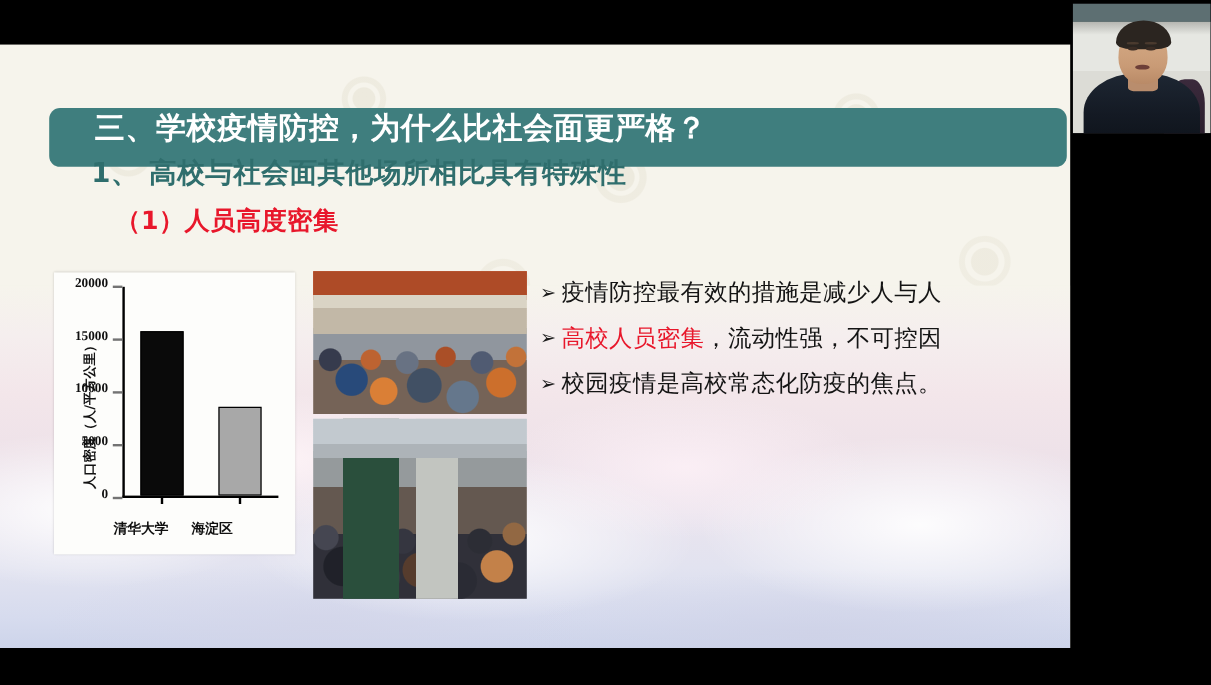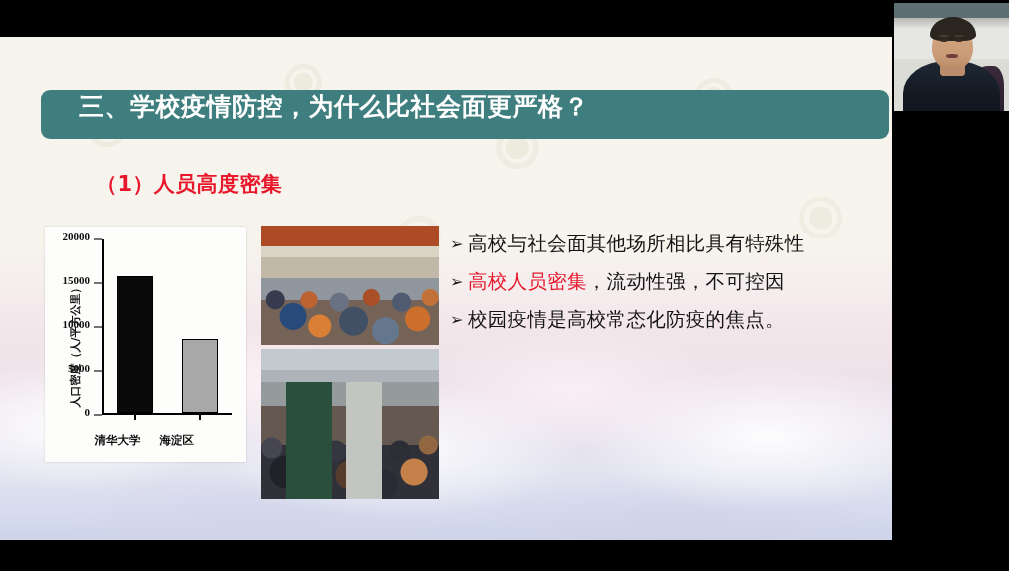--- a/index.html
+++ b/index.html
@@ -413,20 +413,21 @@
 <div id="screen">
 
   <div id="slide">
     <div id="slide-bg-base"></div>
     <div id="slide-bg-clouds"></div>
 
     <div id="header-bar">
       <div id="header-title">三、学校疫情防控，为什么比社会面更严格？</div>
     </div>
 
+    <div id="heading-1">1、  高校与社会面其他场所相比具有特殊性</div>
     <div id="heading-2">（1）人员高度密集</div>
 
     <div id="chart-card">
       <div id="chart-inner">
         <div class="chart-ylabel">人口密度（人/平方公里）</div>
         <div id="plot-area">
           <div id="axis-line-y"></div>
           <div id="axis-line-x"></div>
           <div id="ytick-container">
               <div class="ytick" style="top: 175px;">
@@ -458,21 +459,21 @@
           </div>
       </div>
     </div>
 
     <div class="photo" id="photo-cafeteria"></div>
     <div class="photo" id="photo-lecture"></div>
 
     <div id="bullets">
         <div class="bullet-row">
           <div class="bullet-marker">➢</div>
-          <div class="bullet-text"><span>高校与社会面其他场所相比具有特殊性</span></div>
+          <div class="bullet-text"><span>疫情防控最有效的措施是减少人与人</span></div>
         </div>
         <div class="bullet-row">
           <div class="bullet-marker">➢</div>
           <div class="bullet-text"><span class="hl">高校人员密集</span><span>，流动性强，不可控因</span></div>
         </div>
         <div class="bullet-row">
           <div class="bullet-marker">➢</div>
           <div class="bullet-text"><span>校园疫情是高校常态化防疫的焦点。</span></div>
         </div>
       </div>

